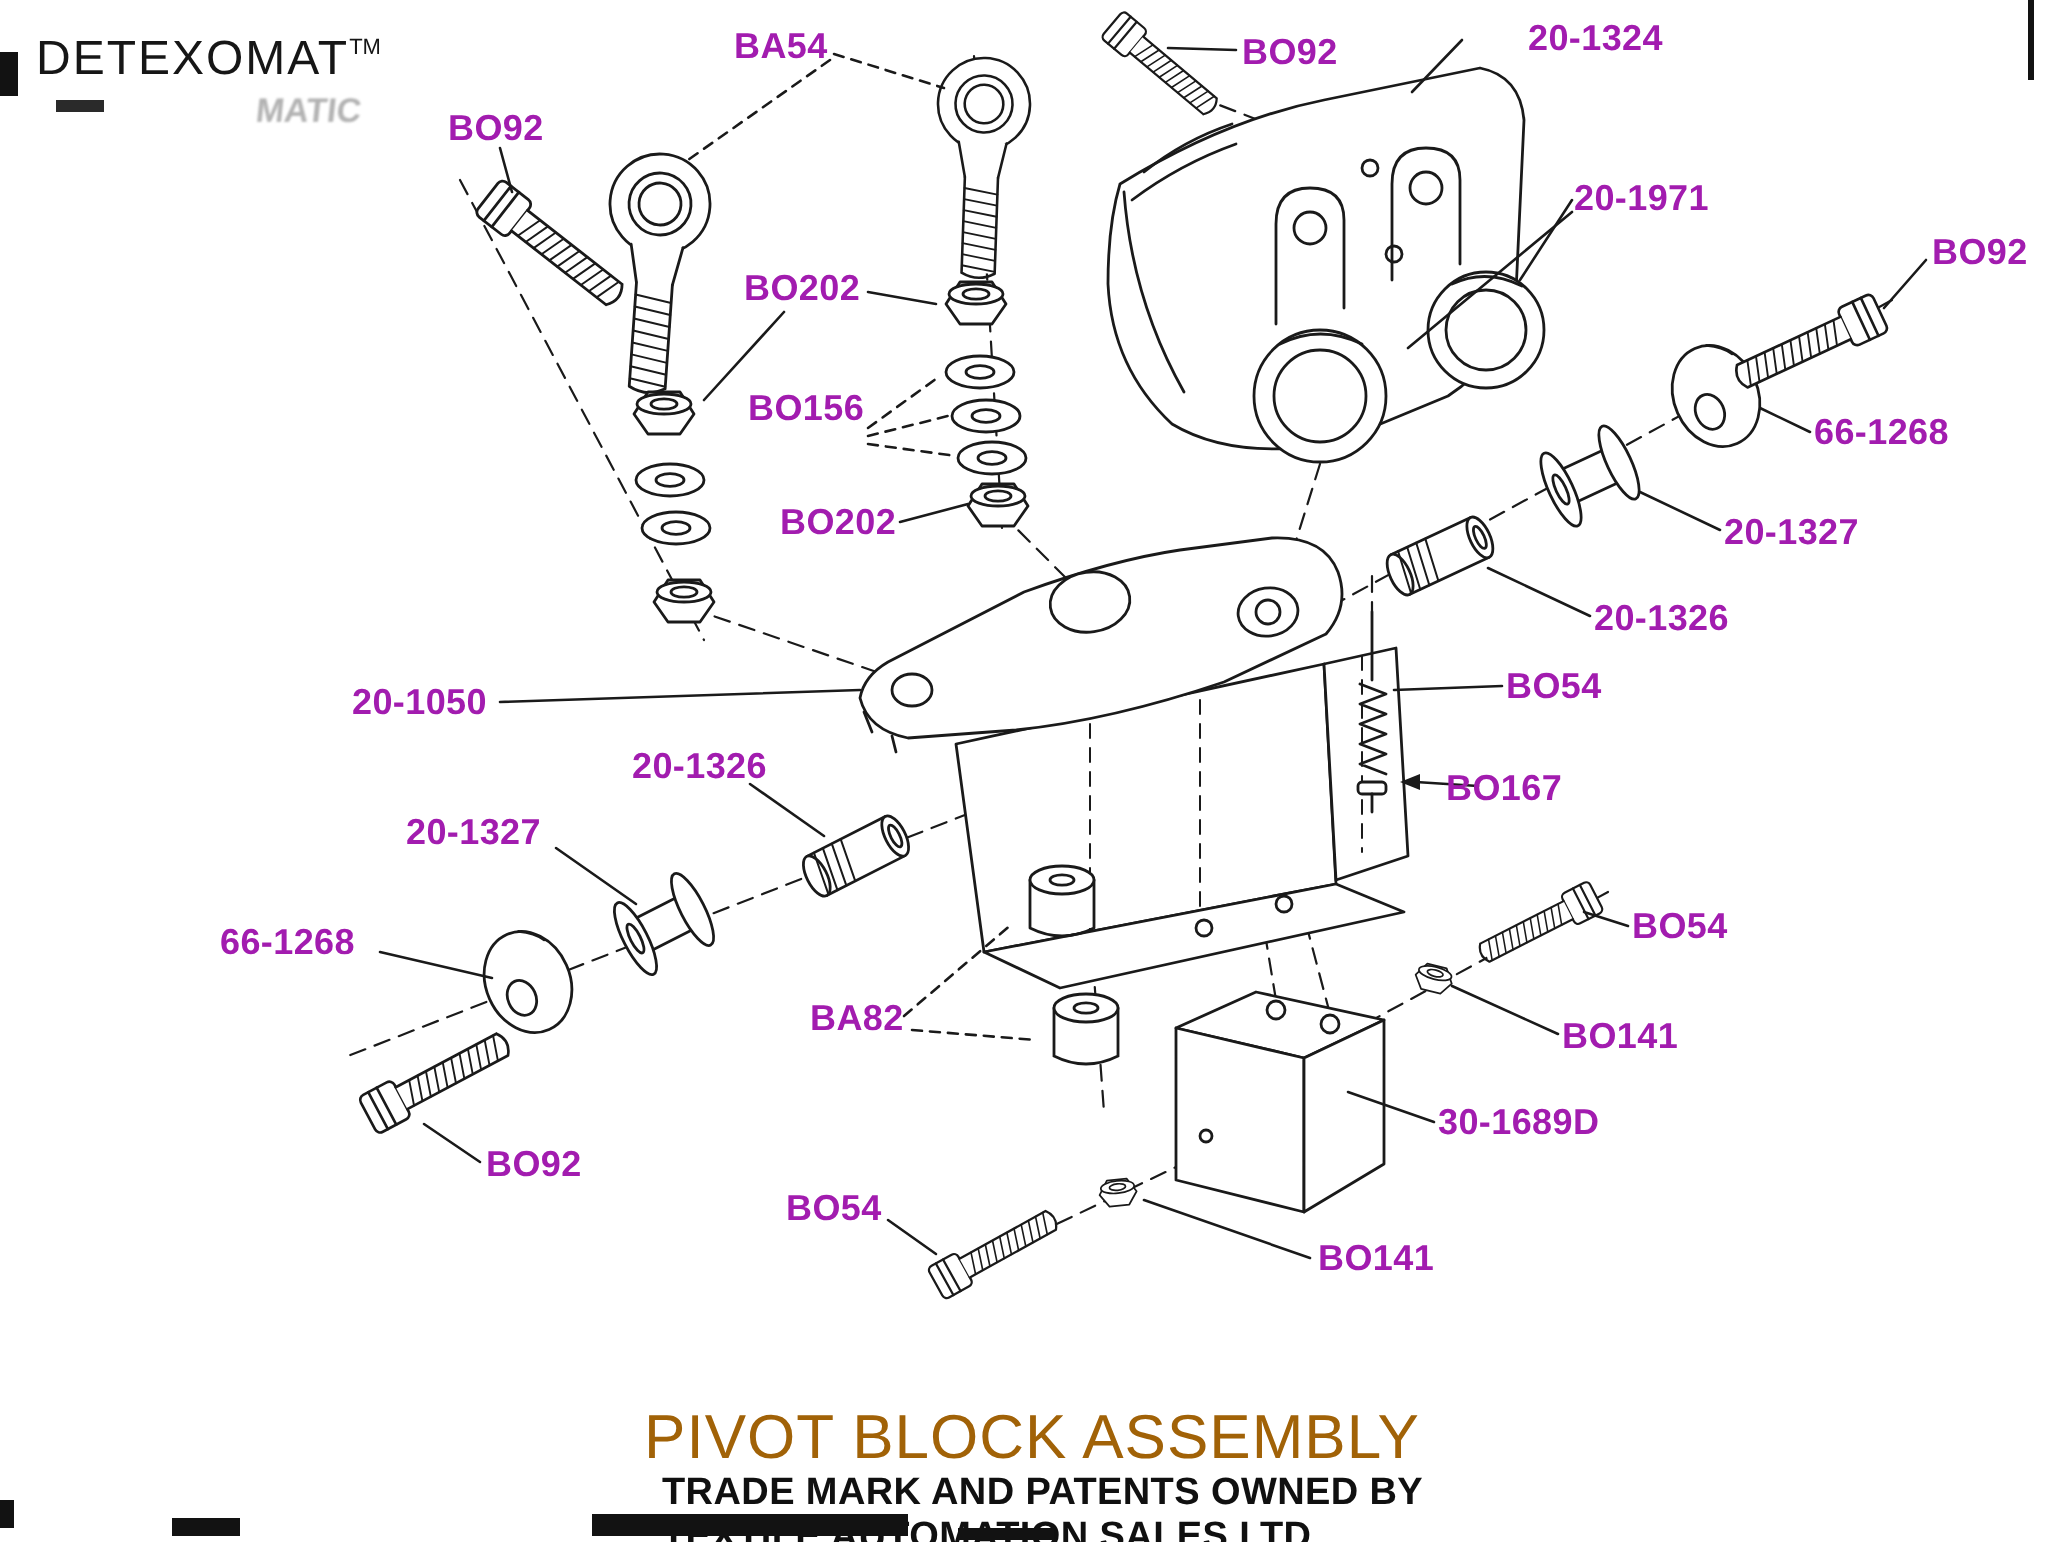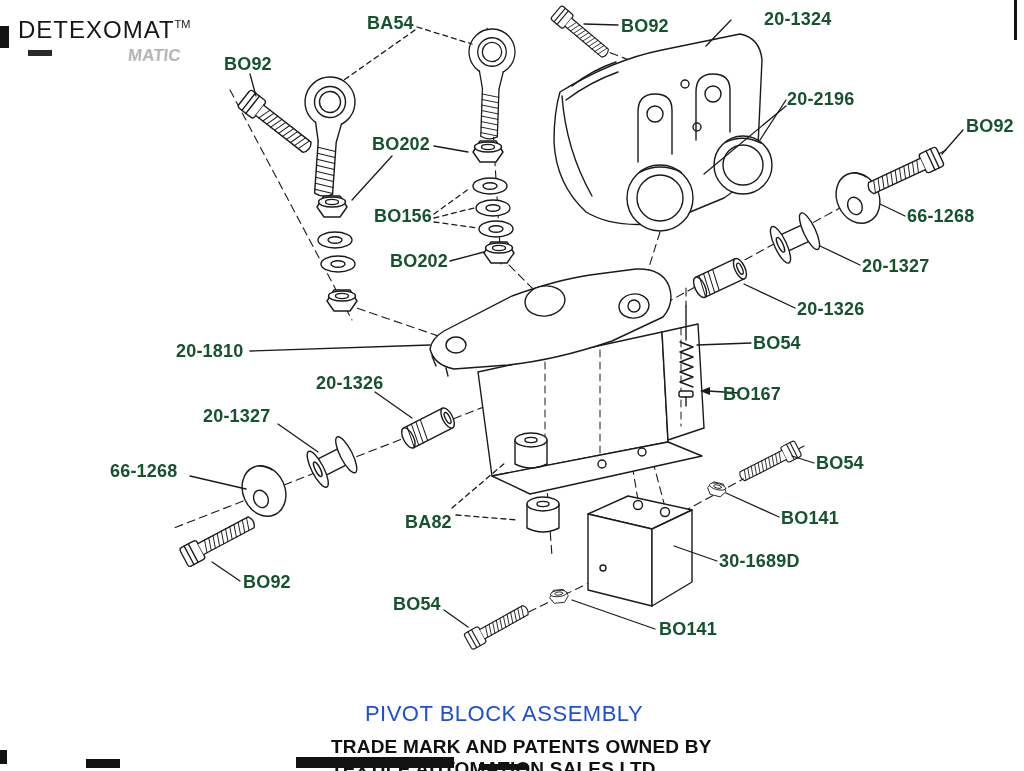--- a/index.html
+++ b/index.html
@@ -1,29 +1,29 @@
 <!DOCTYPE html>
 <html><head>
 <meta charset="utf-8">
 <style>
   html,body{margin:0;padding:0;background:#d9d9d9;}
   .page{position:relative;width:1024px;height:771px;background:#ffffff;
         font-family:"Liberation Sans",sans-serif;overflow:hidden;}
   .diagram-svg{position:absolute;left:0;top:0;z-index:1;}
-  .plabel{position:absolute;z-index:3;font-weight:bold;font-size:18px;color:#14532d;
+  .plabel{position:absolute;z-index:3;font-weight:bold;font-size:18px;color:#a21caf;
           white-space:nowrap;letter-spacing:.2px;}
   .brand{position:absolute;left:18px;top:16px;z-index:3;font-size:24px;color:#161616;
          letter-spacing:1px;font-weight:400;}
   .brand sup{font-size:11px;vertical-align:10px;letter-spacing:0;}
   .smudge{position:absolute;left:128px;top:46px;z-index:2;font-size:17px;font-weight:bold;
           color:#999;opacity:.75;filter:blur(.6px);transform:skewX(-6deg);}
   .footer-num{position:absolute;left:489px;top:674px;z-index:3;transform:translateX(-50%);
           font-size:28px;color:#161616;letter-spacing:1px;}
-  .footer-title{position:absolute;left:504px;top:701px;z-index:3;transform:translateX(-50%);
-          font-size:22px;color:#1d4ed8;letter-spacing:.5px;}
+  .footer-title{position:absolute;left:516px;top:701px;z-index:3;transform:translateX(-50%);
+          font-size:31px;color:#a16207;letter-spacing:.5px;}
   .footer-legal{position:absolute;left:562px;top:736px;z-index:3;transform:translateX(-50%);
           font-size:19px;font-weight:bold;color:#101010;letter-spacing:.2px;}
   .artifact{position:absolute;background:#121212;z-index:4;}
 </style>
 </head>
 <body>
 
 <div class="page">
 
   <svg class="diagram-svg" width="1024" height="771" viewBox="0 0 1024 771" stroke="#1a1a1a" fill="none" stroke-width="1.4" stroke-linecap="round" stroke-linejoin="round">
@@ -262,38 +262,38 @@
   </svg>
 
   <div class="brand">
     <span>DETEXOMAT</span><sup>TM</sup>
   </div>
   <div class="smudge">MATIC</div>
 
   <div class="plabel" style="left:367px;top:13px">BA54</div>
   <div class="plabel" style="left:621px;top:16px">BO92</div>
   <div class="plabel" style="left:764px;top:9px">20-1324</div>
-  <div class="plabel" style="left:787px;top:89px">20-2196</div>
+  <div class="plabel" style="left:787px;top:89px">20-1971</div>
   <div class="plabel" style="left:966px;top:116px">BO92</div>
   <div class="plabel" style="left:224px;top:54px">BO92</div>
   <div class="plabel" style="left:372px;top:134px">BO202</div>
-  <div class="plabel" style="left:374px;top:206px">BO156</div>
+  <div class="plabel" style="left:374px;top:194px">BO156</div>
   <div class="plabel" style="left:390px;top:251px">BO202</div>
   <div class="plabel" style="left:907px;top:206px">66-1268</div>
   <div class="plabel" style="left:862px;top:256px">20-1327</div>
   <div class="plabel" style="left:797px;top:299px">20-1326</div>
   <div class="plabel" style="left:753px;top:333px">BO54</div>
-  <div class="plabel" style="left:176px;top:341px">20-1810</div>
+  <div class="plabel" style="left:176px;top:341px">20-1050</div>
   <div class="plabel" style="left:723px;top:384px">BO167</div>
   <div class="plabel" style="left:316px;top:373px">20-1326</div>
   <div class="plabel" style="left:203px;top:406px">20-1327</div>
   <div class="plabel" style="left:110px;top:461px">66-1268</div>
   <div class="plabel" style="left:816px;top:453px">BO54</div>
   <div class="plabel" style="left:781px;top:508px">BO141</div>
-  <div class="plabel" style="left:405px;top:512px">BA82</div>
+  <div class="plabel" style="left:405px;top:499px">BA82</div>
   <div class="plabel" style="left:719px;top:551px">30-1689D</div>
   <div class="plabel" style="left:243px;top:572px">BO92</div>
   <div class="plabel" style="left:393px;top:594px">BO54</div>
   <div class="plabel" style="left:659px;top:619px">BO141</div>
 
   <div class="footer-title">PIVOT BLOCK ASSEMBLY</div>
   <div class="footer-legal">TRADE MARK AND PATENTS OWNED BY TEXTILE AUTOMATION SALES LTD</div>
 
   <div class="artifact" style="left:0;top:26px;width:9px;height:22px"></div>
   <div class="artifact" style="left:28px;top:50px;width:24px;height:6px;background:#2a2a2a"></div>

